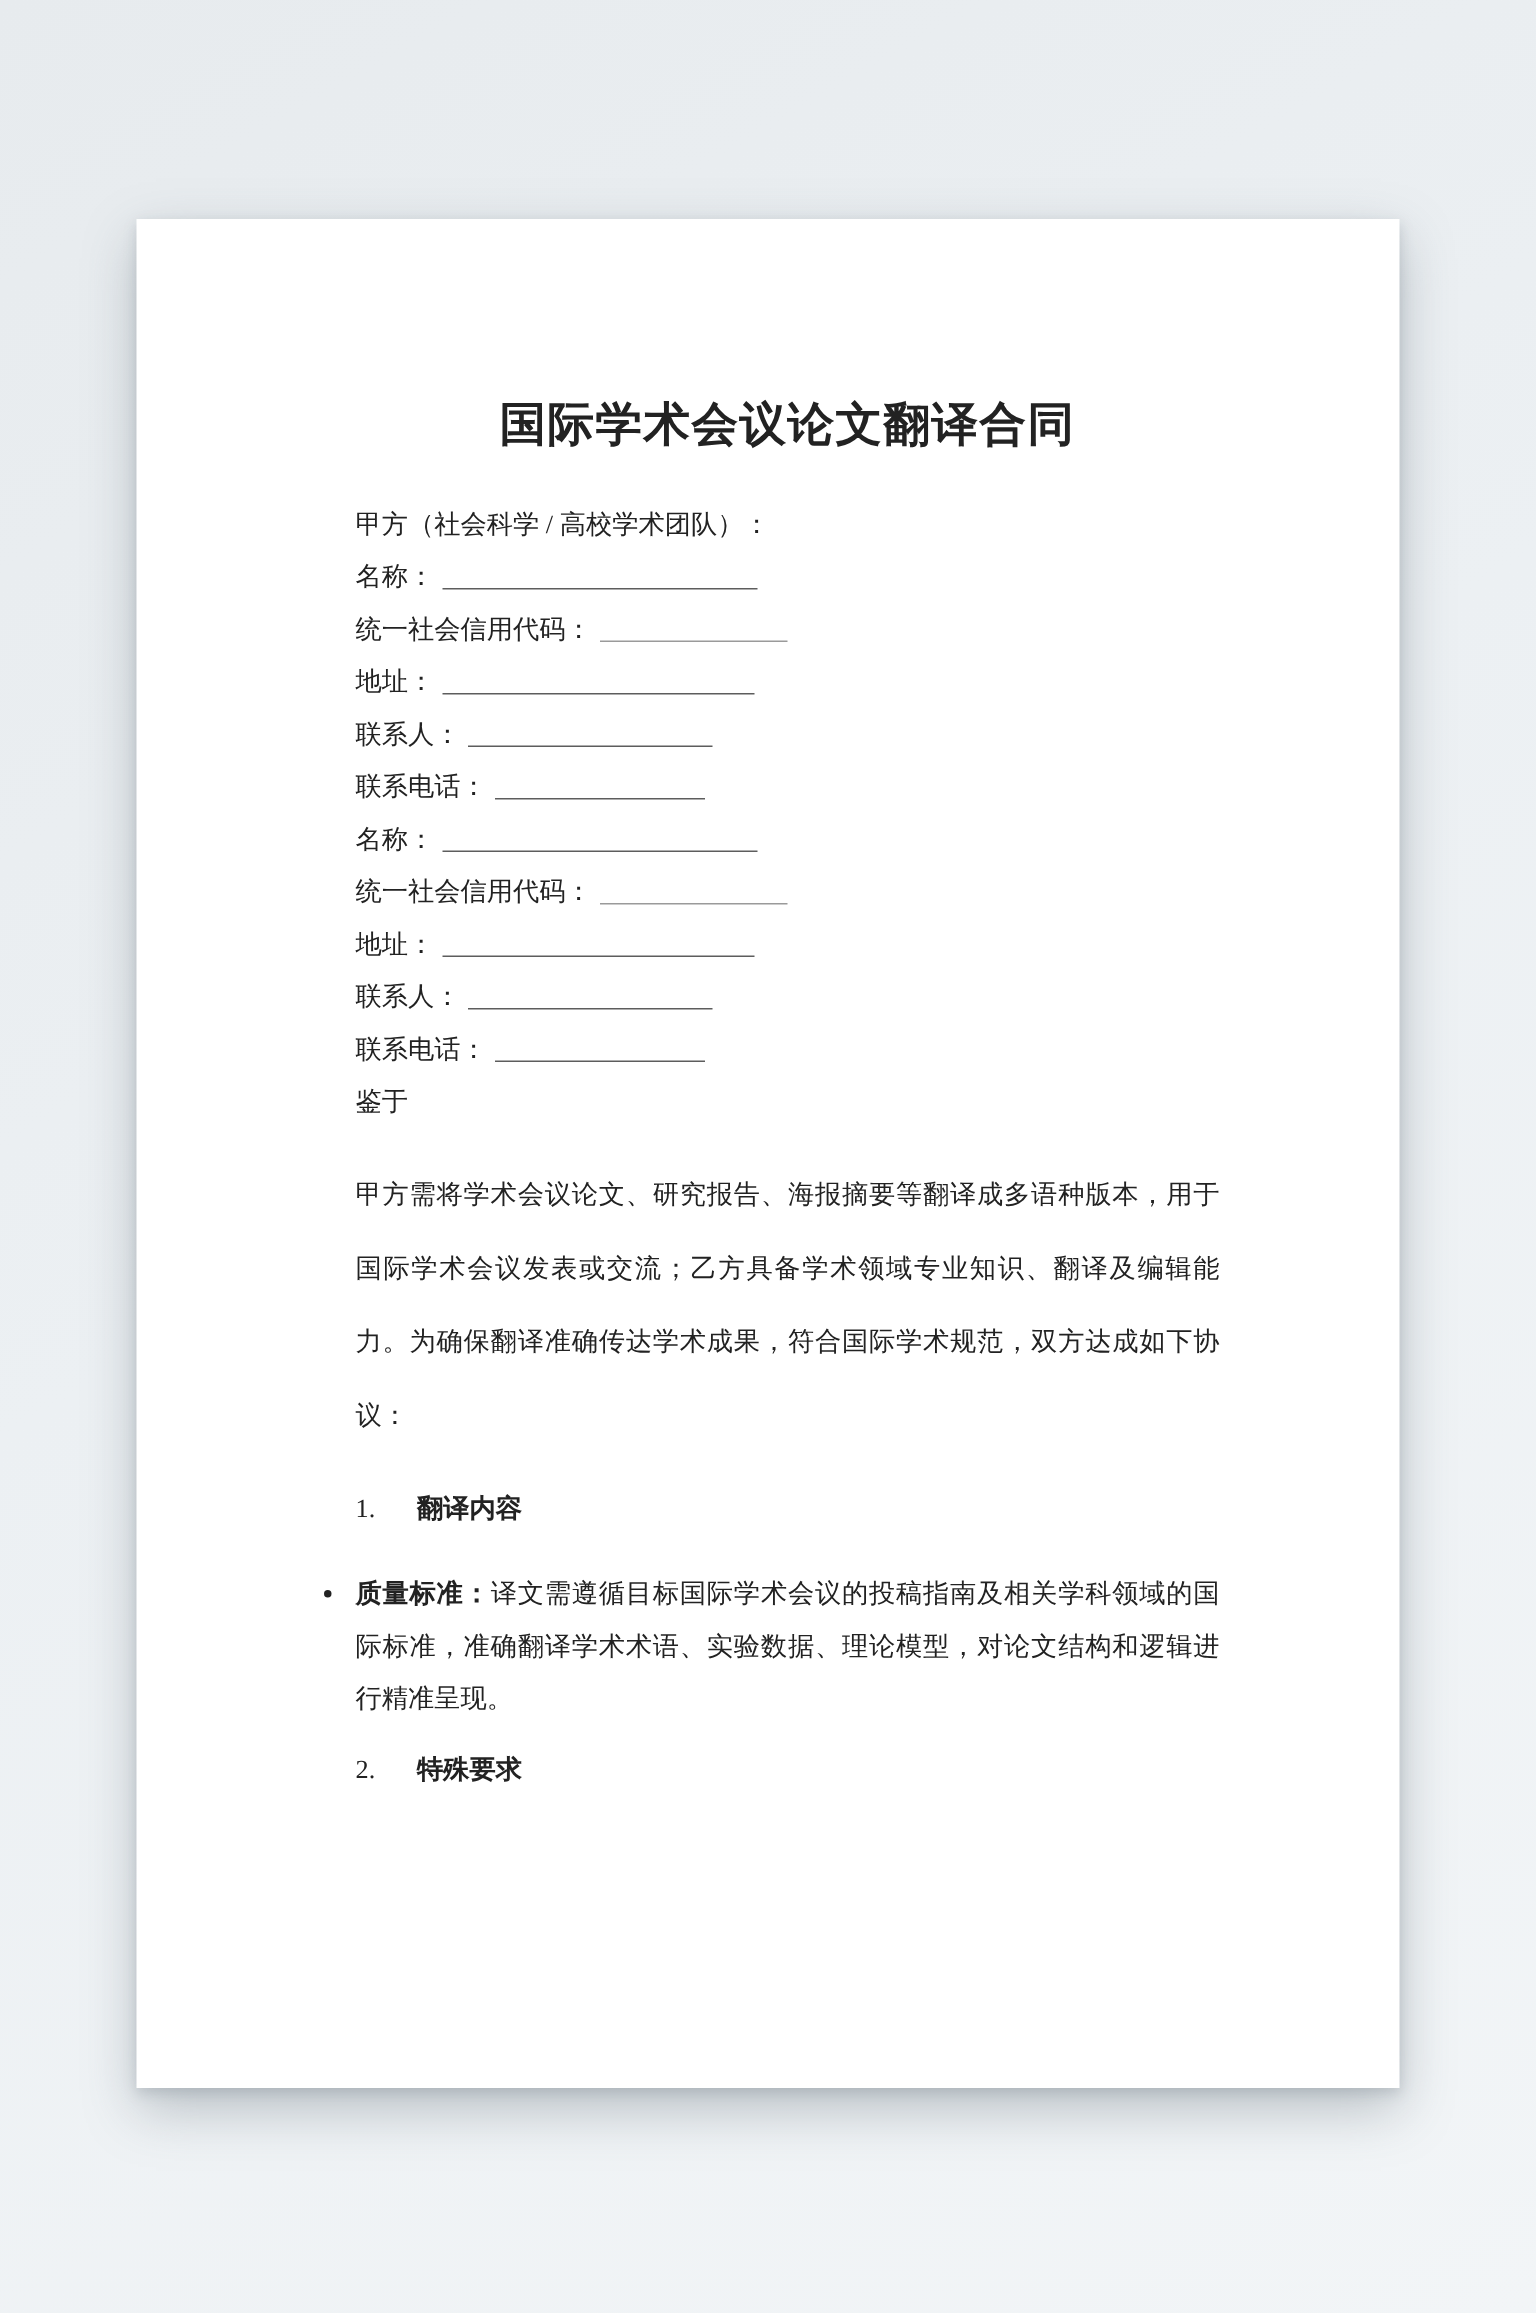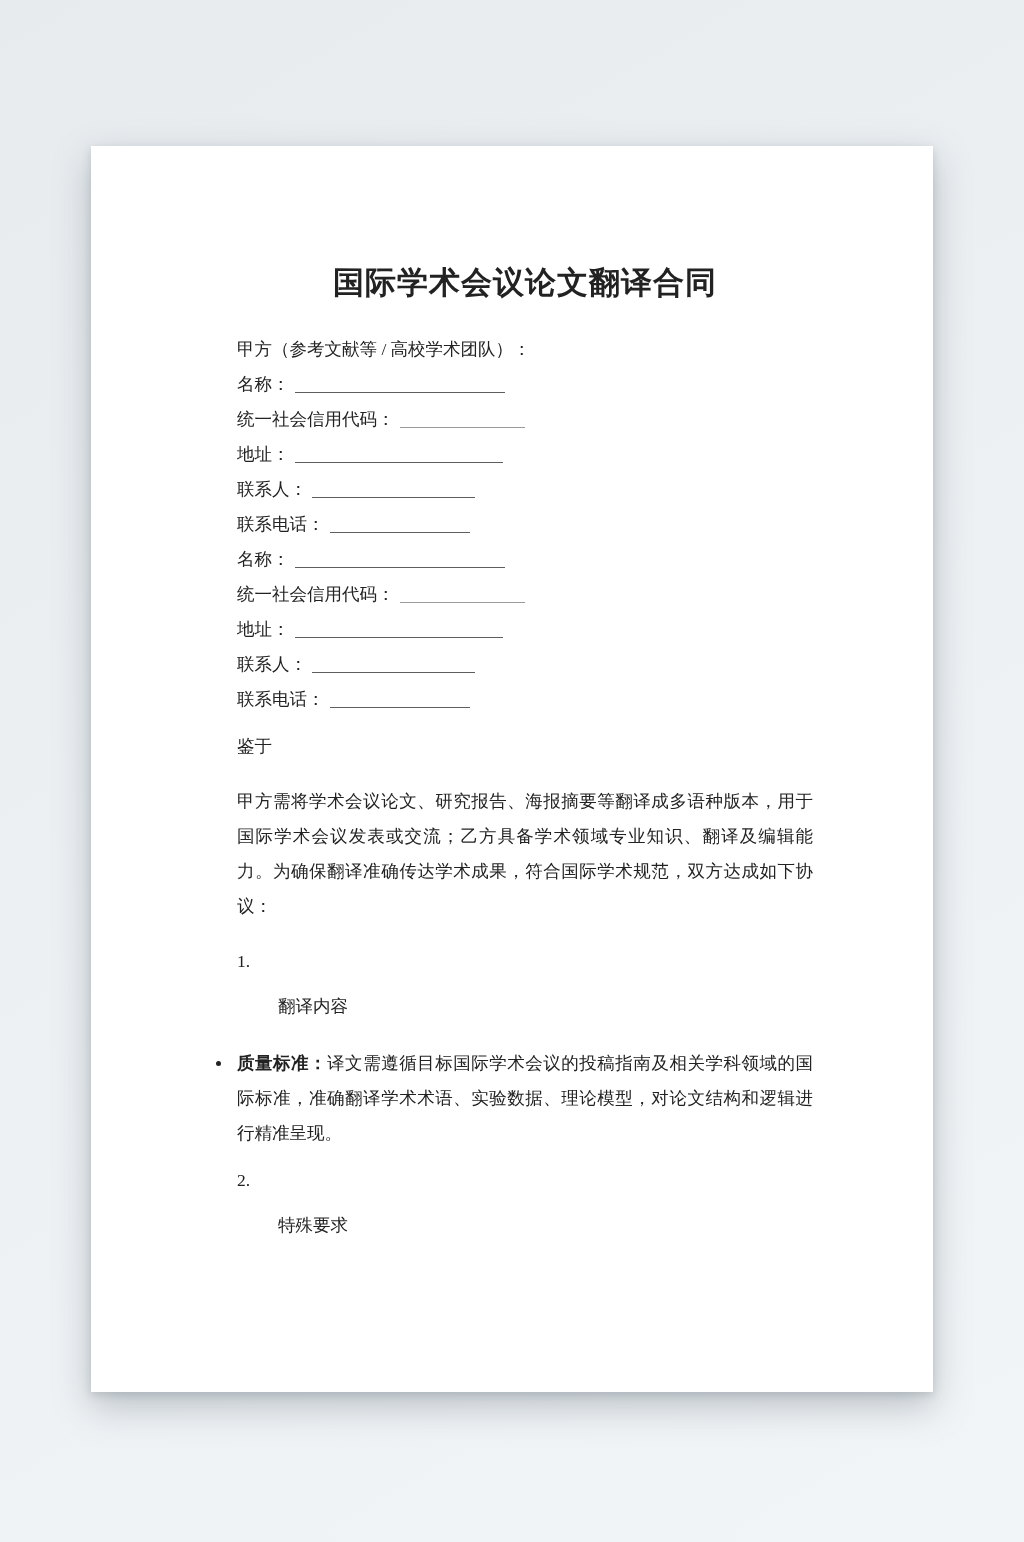--- a/index.html
+++ b/index.html
@@ -44,42 +44,40 @@
     vertical-align: -3px;
     border-bottom: 1.5px solid #5d5d5d;
   }
   .blank.light { border-bottom-color: #9a9a9a; }
   .w-name   { width: 210px; }
   .w-code   { width: 125px; }
   .w-addr   { width: 208px; }
   .w-person { width: 163px; }
   .w-phone  { width: 140px; }
   .whereas {
-    margin-top: 12px;
   }
   .preamble {
     margin: 20px 0 0 0;
     font-size: 17.5px;
-    line-height: 35px;
+    line-height: 49px;
     text-align: justify;
     text-justify: inter-ideograph;
   }
   .section-heading {
     margin: 20px 0 0 0;
     display: flex;
     font-size: 17.5px;
     line-height: 35px;
   }
   .section-heading .sec-num {
     width: 41px;
     font-weight: 400;
   }
   .section-heading .sec-title {
-    font-weight: 400;
-    margin-top: 45px;
+    font-weight: 700;
   }
   .bullet-list {
     margin-top: 22px;
   }
   .bullet-item {
     display: flex;
     margin-left: -25px;
   }
   .bullet-dot {
     width: 25px;
@@ -109,21 +107,21 @@
     margin-top: 12px;
   }
 </style>
 </head>
 <body>
 
 <div class="page">
 
   <h1 class="doc-title">国际学术会议论文翻译合同</h1>
 
-  <p class="line">甲方（参考文献等 / 高校学术团队）：</p>
+  <p class="line">甲方（社会科学 / 高校学术团队）：</p>
 
   <p class="line"><span>名称：</span><span class="blank w-name"></span></p>
 
   <p class="line"><span>统一社会信用代码：</span><span class="blank light w-code"></span></p>
 
   <p class="line"><span>地址：</span><span class="blank w-addr"></span></p>
 
   <p class="line"><span>联系人：</span><span class="blank w-person"></span></p>
 
   <p class="line"><span>联系电话：</span><span class="blank w-phone"></span></p>

